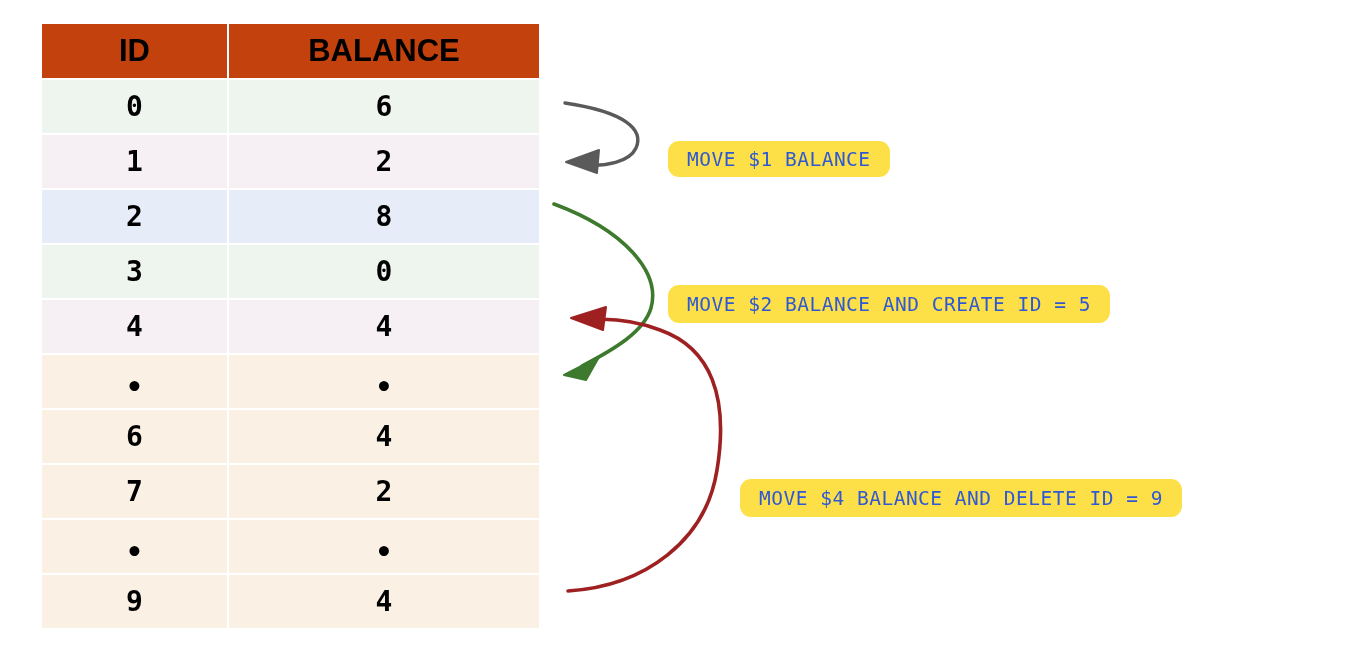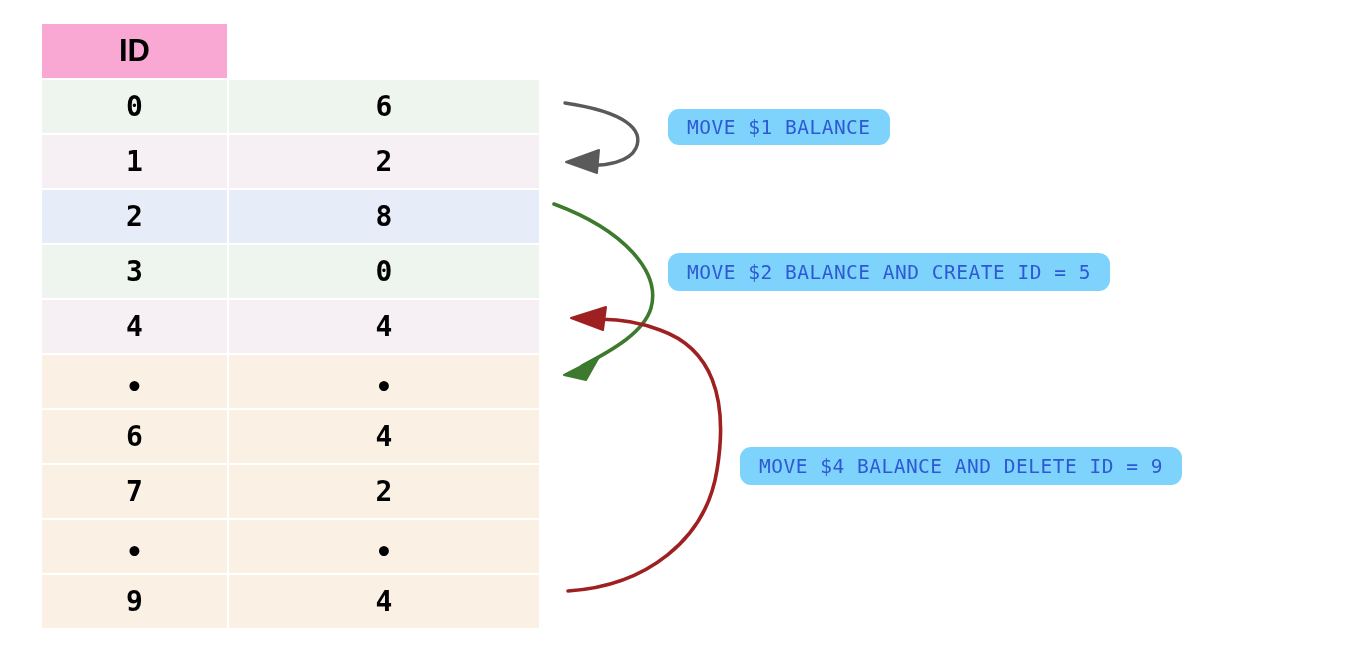--- a/index.html
+++ b/index.html
@@ -49,21 +49,21 @@
     margin-left: 2px;
     display: flex;
     align-items: center;
     justify-content: center;
     box-sizing: border-box;
   }
 
   .header-row { height: 54px; }
   .header-row .cell-id,
   .header-row .cell-bal {
-    background: #f9a8d4;
+    background: #c2410c;
   }
   .header-row .htext {
     font-family: "Liberation Sans", sans-serif;
     font-weight: bold;
     font-size: 31px;
     color: #000000;
     letter-spacing: 0px;
   }
 
   .vtext {
@@ -75,31 +75,32 @@
   }
   .dot-cell .vtext {
     font-size: 28px;
     position: relative;
     top: 6px;
   }
 
   
   .lbl {
     position: absolute;
-    background: #7dd3fc;
+    background: #fde047;
     color: #2f59d4;
     font-family: "DejaVu Sans Mono", monospace;
     font-size: 19.5px;
     font-weight: 400;
     letter-spacing: 0.5px;
     border-radius: 11px;
     display: flex;
     align-items: center;
     white-space: nowrap;
     box-sizing: border-box;
+    margin-top: 32px;
   }
   #lbl-0 { left: 668px;  top: 109px; height: 36px; padding: 0 19px; }
   #lbl-1 { left: 668px;  top: 253px; height: 38px; padding: 6px 19px; }
   #lbl-2 { left: 740px;  top: 447px; height: 38px; padding: 12px 19px; }
 
   svg { display: block; }
 </style>
 </head>
 <body>
 
@@ -120,20 +121,23 @@
     <path d="M 571 318 L 606 307 L 603 330 Z" fill="#9e2020" stroke="#9e2020" stroke-width="2" stroke-linejoin="round"></path>
   </g>
 </svg>
 
 <div class="table">
 
   <div class="trow header-row">
     <div class="cell-id">
       <span class="htext">ID</span>
     </div>
+    <div class="cell-bal">
+      <span class="htext">BALANCE</span>
+    </div>
   </div>
 
   <div class="trow">
     <div class="cell-id" style="background: rgb(238, 245, 238);">
       <span class="vtext">0</span>
     </div>
     <div class="cell-bal" style="background: rgb(238, 245, 238);">
       <span class="vtext">6</span>
     </div>
   </div>

